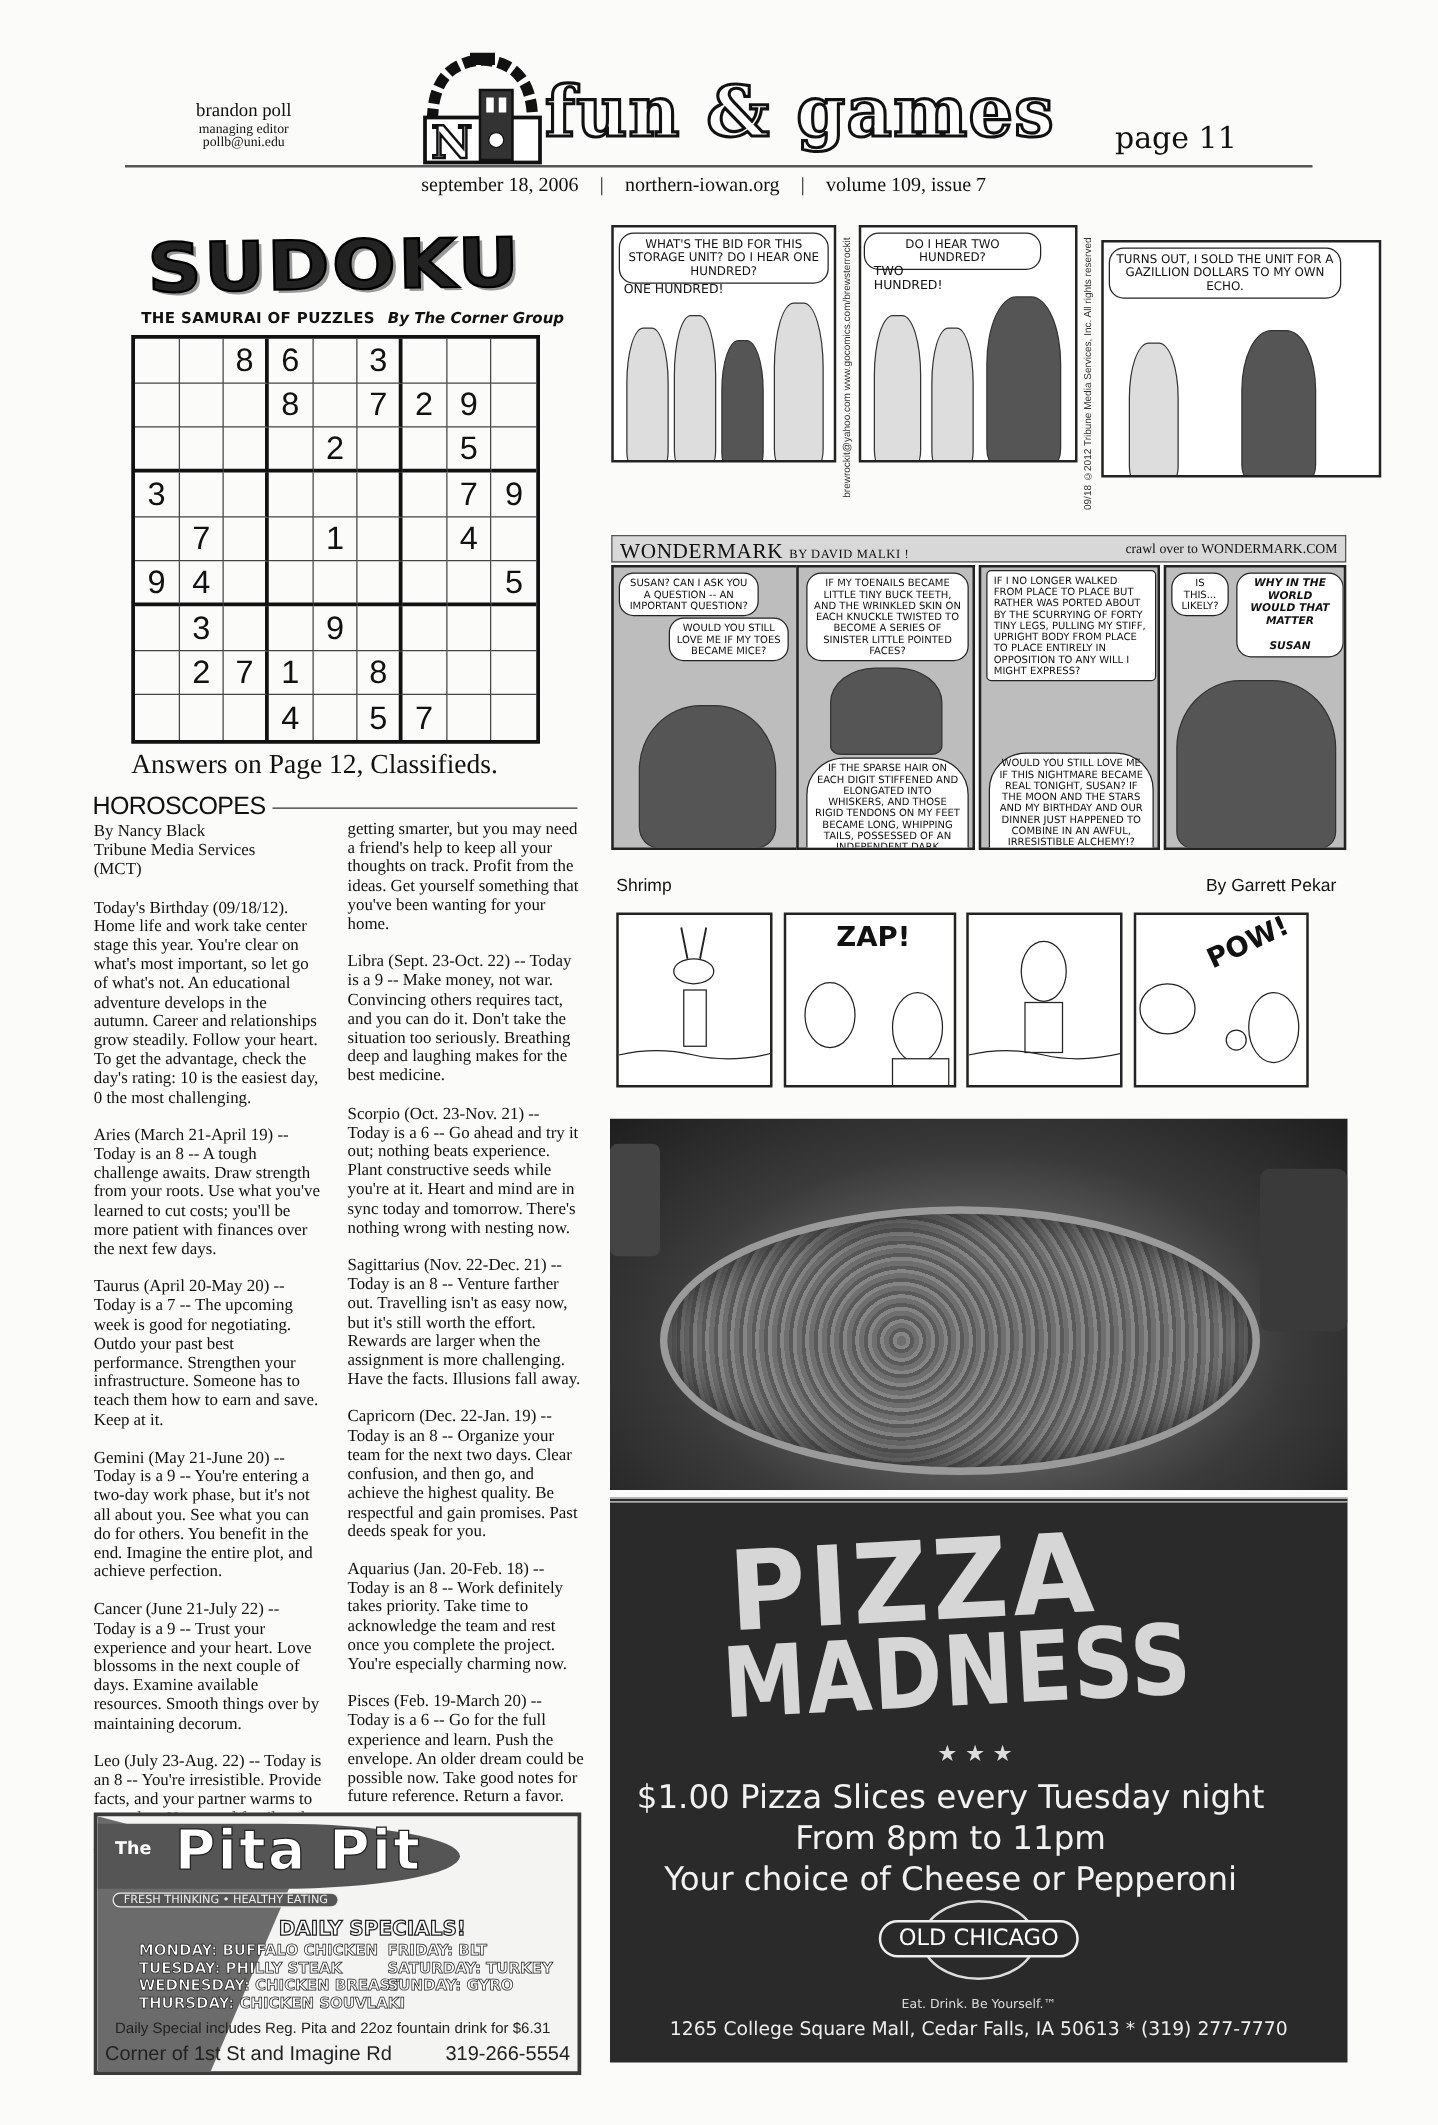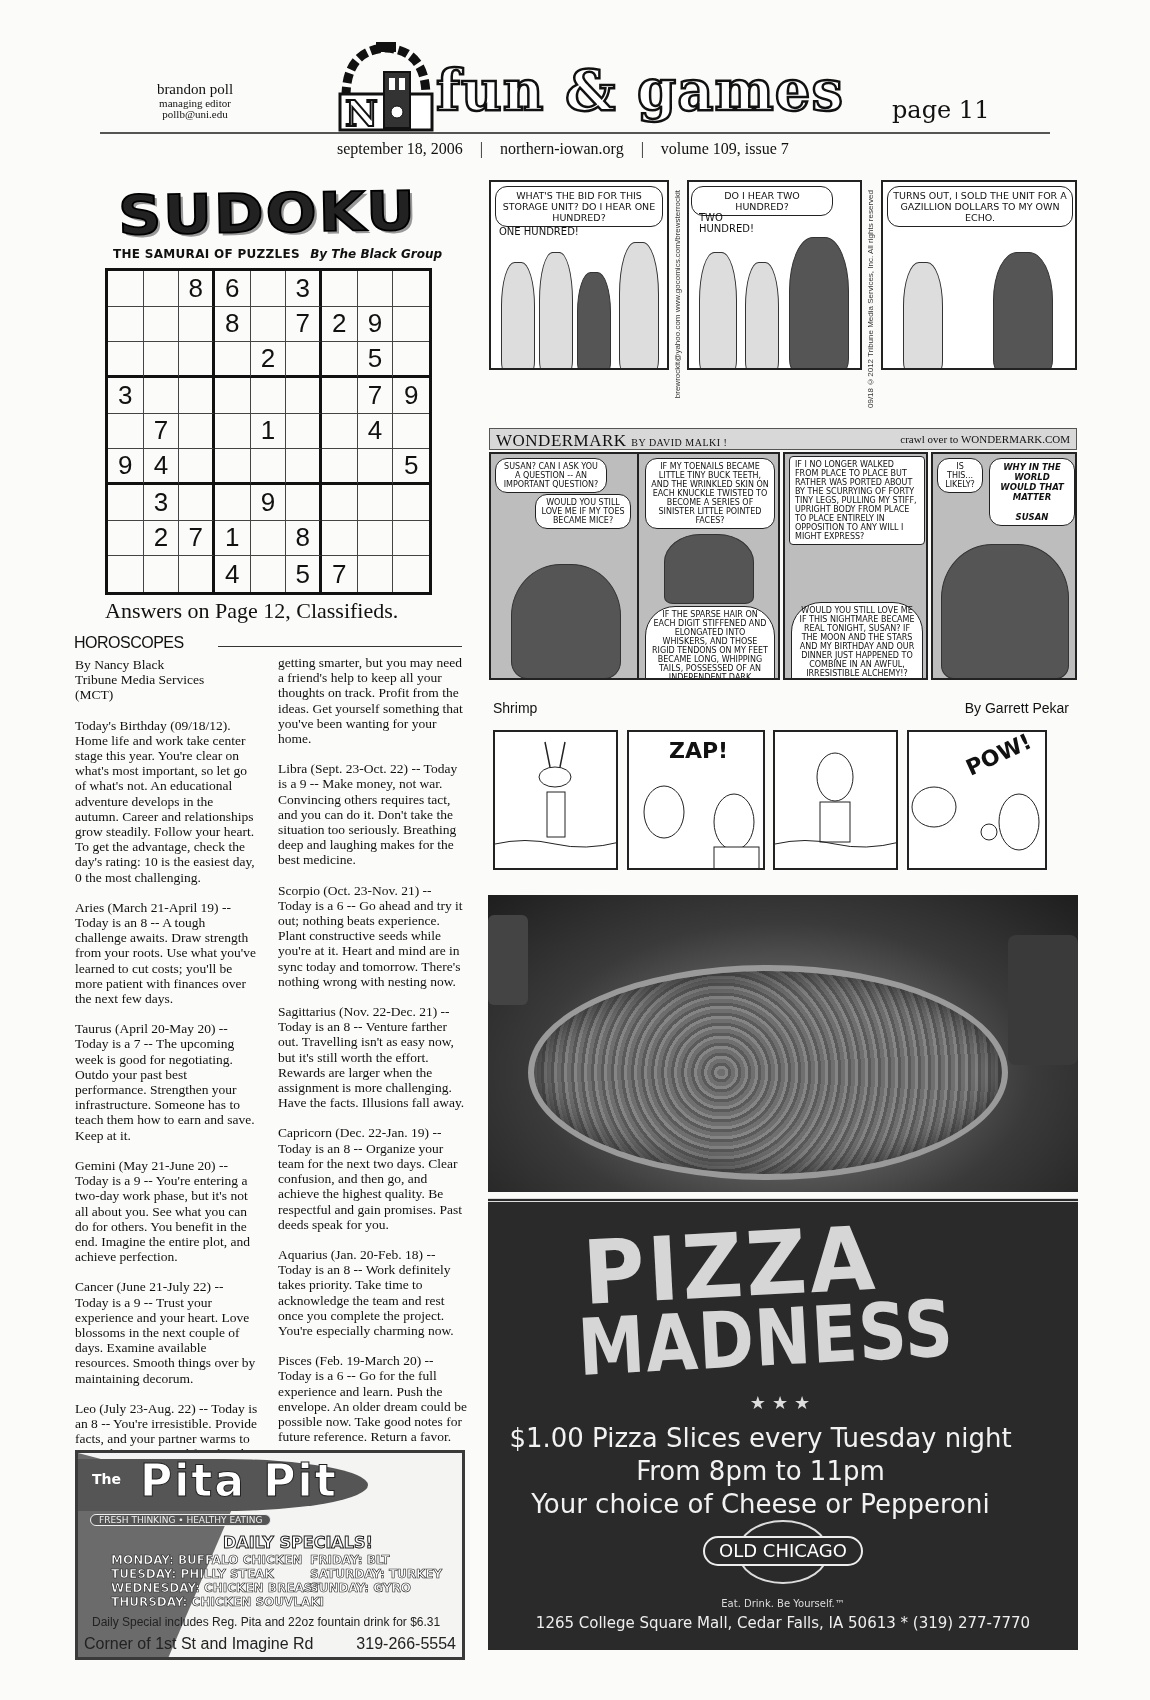--- a/index.html
+++ b/index.html
@@ -24,21 +24,21 @@
   .sudoku-sub .tag { font-style: normal; font-weight: bold; letter-spacing: .3px; margin-right: 6px; }
   .grid { position: absolute; left: 105px; top: 268px; width: 327px; height: 327px; border: 3px solid #111; display: grid; grid-template-columns: repeat(9, 1fr); grid-template-rows: repeat(9, 1fr); }
   .cell { border-right: 1px solid #444; border-bottom: 1px solid #444; display: flex; align-items: center; justify-content: center; font-family: "Liberation Sans", sans-serif; font-size: 26px; }
   .cell.c2, .cell.c5 { border-right: 3px solid #111; }
   .cell.c8 { border-right: none; }
   .cell.r2, .cell.r5 { border-bottom: 3px solid #111; }
   .cell.r8 { border-bottom: none; }
   .answers { position: absolute; left: 105px; top: 598px; font-size: 22px; }
 
   
-  .horo-head { position: absolute; left: 74px; top: 634px; font-family: "Liberation Sans", sans-serif; font-size: 16px; letter-spacing: -0.5px; }
+  .horo-head { position: absolute; left: 74px; top: 634px; font-family: "Liberation Sans", sans-serif; font-size: 20px; letter-spacing: -0.5px; }
   .horo-rule { position: absolute; left: 218px; top: 646px; width: 244px; height: 1px; background: #333; }
   .col { position: absolute; font-size: 13.5px; line-height: 15.2px; }
   .col p { margin-bottom: 15px; }
   .col-a { left: 75px; top: 657px; width: 185px; }
   .col-b { left: 278px; top: 655px; width: 190px; }
 
   
   .pita { position: absolute; left: 75px; top: 1450px; width: 390px; height: 210px; background: #f4f4f2; border: 3px solid #3a3a3a; overflow: hidden; padding-left: 12px; }
   .pita .wedge { position: absolute; left: 0; top: 0; width: 160px; height: 210px; background: #6b6b6b; clip-path: polygon(0 0, 100% 20%, 55% 100%, 0 100%); }
   .pita .brandbar { position: absolute; left: 0; top: 6px; width: 290px; height: 52px; background: #555; border-radius: 0 50% 50% 0 / 0 50% 50% 0; }
@@ -121,21 +121,21 @@
   <div class="rule-top"></div>
   <div class="dateline">
     <span>september 18, 2006</span><span class="sep">|</span><span>northern-iowan.org</span><span class="sep">|</span><span>volume 109, issue 7</span>
   </div>
 </header>
 
 <section>
   <div class="sudoku-title">SUDOKU</div>
   <div class="sudoku-sub">
     <span class="tag">THE SAMURAI OF PUZZLES</span>
-    <span>By The Black Group</span>
+    <span>By The Corner Group</span>
   </div>
   <div class="grid" id="sudoku-grid">
       <div class="cell r0 c0"></div>
       <div class="cell r0 c1"></div>
       <div class="cell r0 c2">8</div>
       <div class="cell r0 c3">6</div>
       <div class="cell r0 c4"></div>
       <div class="cell r0 c5">3</div>
       <div class="cell r0 c6"></div>
       <div class="cell r0 c7"></div>
@@ -280,21 +280,21 @@
   </div>
   <div class="credit-vert" style="left:184px;top:10px;">brewrockit@yahoo.com   www.gocomics.com/brewsterrockit</div>
   <div class="panel" style="left:198px;top:0;width:175px;height:190px;">
     <div class="bubble" style="left:2px;top:4px;width:142px;">DO I HEAR TWO HUNDRED?</div>
     <div class="loose" style="left:10px;top:30px;width:60px;">TWO HUNDRED!</div>
     <div class="figure" style="left:10px;top:70px;width:38px;height:120px;"></div>
     <div class="figure" style="left:56px;top:80px;width:34px;height:110px;"></div>
     <div class="figure dark" style="left:100px;top:55px;width:60px;height:135px;"></div>
   </div>
   <div class="credit-vert" style="left:377px;top:10px;">09/18   ©2012 Tribune Media Services, Inc. All rights reserved</div>
-  <div class="panel" style="left:392px;top:0;width:196px;height:190px;">
+  <div class="panel" style="left:392px;top:12px;width:224px;height:190px;">
     <div class="bubble" style="left:4px;top:4px;width:186px;">TURNS OUT, I SOLD THE UNIT FOR A GAZILLION DOLLARS TO MY OWN ECHO.</div>
     <div class="figure" style="left:20px;top:80px;width:40px;height:110px;"></div>
     <div class="figure dark" style="left:110px;top:70px;width:60px;height:120px;"></div>
   </div>
 </section>
 
 <section class="strip wm">
   <div class="wm-bar">
     <div class="wm-title"><span>WONDERMARK</span> <small>BY DAVID MALKI !</small></div>
     <div class="wm-url">crawl over to WONDERMARK.COM</div>

